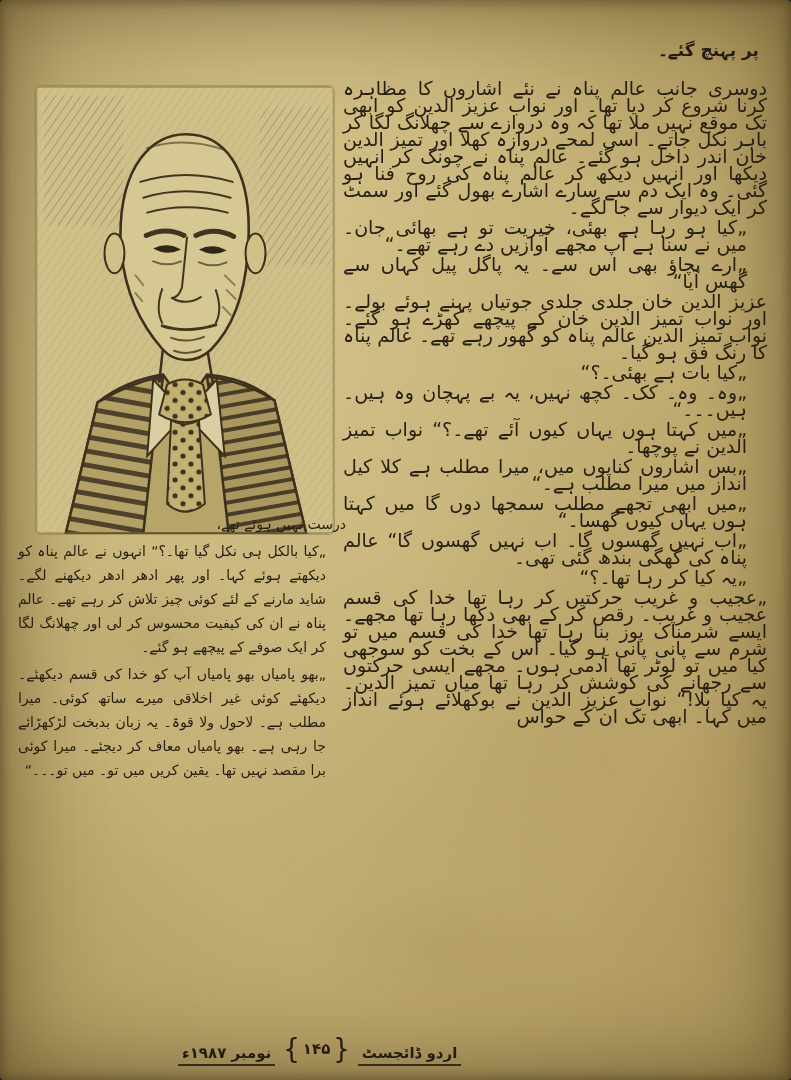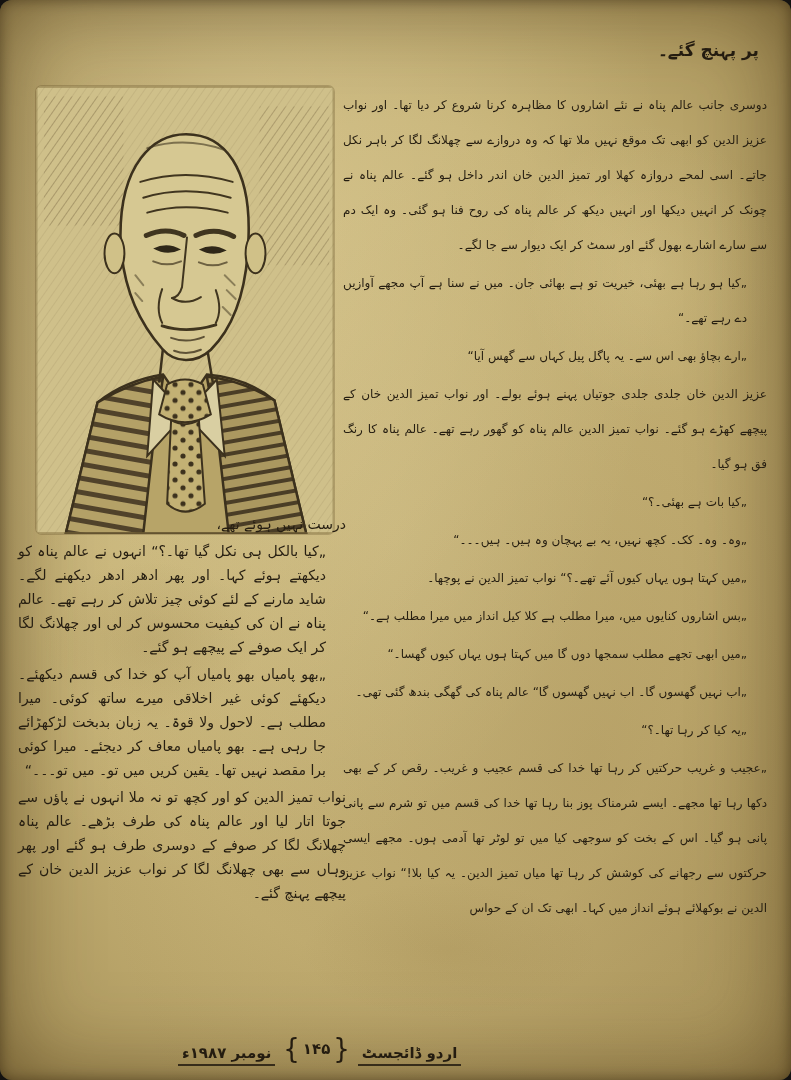--- a/index.html
+++ b/index.html
@@ -5,21 +5,21 @@
   html,body{margin:0;padding:0;}
   body{
     width:791px;height:1080px;
     background:#141210;
     font-family:"DejaVu Sans",sans-serif;
     overflow:hidden;
     position:relative;
   }
   .paper{
     position:absolute;inset:0;
-    border-radius:12px;
+    border-radius:4px;
     background:
       radial-gradient(ellipse at 30% 20%, rgba(255,244,200,.25), rgba(0,0,0,0) 55%),
       radial-gradient(ellipse at 75% 70%, rgba(120,90,40,.18), rgba(0,0,0,0) 60%),
       radial-gradient(ellipse at 50% 50%, #cdbb80 0%, #c4b074 55%, #a8935a 100%);
     box-shadow: inset 0 0 90px rgba(60,40,10,.55), inset 0 0 14px rgba(30,20,5,.5);
   }
   .stain{position:absolute;border-radius:50%;pointer-events:none;}
   .stain.s1{left:40px;top:560px;width:220px;height:160px;background:radial-gradient(ellipse,rgba(110,85,35,.12),rgba(0,0,0,0) 70%);}
   .stain.s2{left:520px;top:120px;width:260px;height:300px;background:radial-gradient(ellipse,rgba(255,240,190,.15),rgba(0,0,0,0) 70%);}
   .stain.s3{left:300px;top:880px;width:300px;height:140px;background:radial-gradient(ellipse,rgba(110,85,35,.10),rgba(0,0,0,0) 70%);}
@@ -40,21 +40,21 @@
   .portrait svg{display:block;width:100%;height:100%;}
 
   .col{
     position:absolute;
     direction:rtl;
     color:#261e11;
     text-align:justify;
     text-align-last:right;
   }
   .col p{margin:0 0 3px 0;}
-  .col-right{top:88px;right:24px;width:424px;font-size:12px;line-height:35px;}
+  .col-right{top:80px;right:24px;width:424px;font-size:19px;line-height:17px;}
   .col-left{top:512px;left:18px;width:328px;font-size:14px;line-height:24px;}
   .col p.quote{padding-right:20px;}
 
   .footer{
     position:absolute;bottom:14px;left:178px;
     display:flex;align-items:center;gap:8px;
     color:#241c10;
   }
   .footer .mag, .footer .issue{
     direction:rtl;font-size:15px;font-weight:bold;
@@ -171,21 +171,20 @@
       <p class="quote">„میں ابھی تجھے مطلب سمجھا دوں گا میں کہتا ہوں یہاں کیوں گھسا۔“</p>
       <p class="quote">„اب نہیں گھسوں گا۔ اب نہیں گھسوں گا“ عالم پناہ کی گھگی بندھ گئی تھی۔</p>
       <p class="quote">„یہ کیا کر رہا تھا۔؟“</p>
       <p>„عجیب و غریب حرکتیں کر رہا تھا خدا کی قسم عجیب و غریب۔ رقص کر کے بھی دکھا رہا تھا مجھے۔ ایسے شرمناک پوز بنا رہا تھا خدا کی قسم میں تو شرم سے پانی پانی ہو گیا۔ اس کے بخت کو سوجھی کیا میں تو لوٹر تھا آدمی ہوں۔ مجھے ایسی حرکتوں سے رجھانے کی کوشش کر رہا تھا میاں تمیز الدین۔ یہ کیا بلا!“ نواب عزیز الدین نے بوکھلائے ہوئے انداز میں کہا۔ ابھی تک ان کے حواس</p>
     </div>
 
   <div class="col col-left">
       <p>درست نہیں ہوئے تھے،</p>
       <p class="quote">„کیا بالکل ہی نکل گیا تھا۔؟“ انہوں نے عالم پناہ کو دیکھتے ہوئے کہا۔ اور پھر ادھر ادھر دیکھنے لگے۔ شاید مارنے کے لئے کوئی چیز تلاش کر رہے تھے۔ عالم پناہ نے ان کی کیفیت محسوس کر لی اور چھلانگ لگا کر ایک صوفے کے پیچھے ہو گئے۔</p>
       <p class="quote">„بھو پامیاں بھو پامیاں آپ کو خدا کی قسم دیکھئے۔ دیکھئے کوئی غیر اخلاقی میرے ساتھ کوئی۔ میرا مطلب ہے۔ لاحول ولا قوۃ۔ یہ زبان بدبخت لڑکھڑائے جا رہی ہے۔ بھو پامیاں معاف کر دیجئے۔ میرا کوئی برا مقصد نہیں تھا۔ یقین کریں میں تو۔ میں تو۔۔۔“</p>
-      <p>نواب تمیز الدین کو اور کچھ تو نہ ملا انہوں نے پاؤں سے جوتا اتار لیا اور عالم پناہ کی طرف بڑھے۔ عالم پناہ چھلانگ لگا کر صوفے کے دوسری طرف ہو گئے اور پھر وہاں سے بھی چھلانگ لگا کر نواب عزیز الدین خان کے پیچھے پہنچ گئے۔</p>
     </div>
 
   <div class="footer">
     <span class="mag">اردو ڈائجسٹ</span>
     <span class="pagenum">
       <span class="brace">{</span>
       <span class="num">۱۴۵</span>
       <span class="brace">}</span>
     </span>
     <span class="issue">نومبر ۱۹۸۷ء</span>

